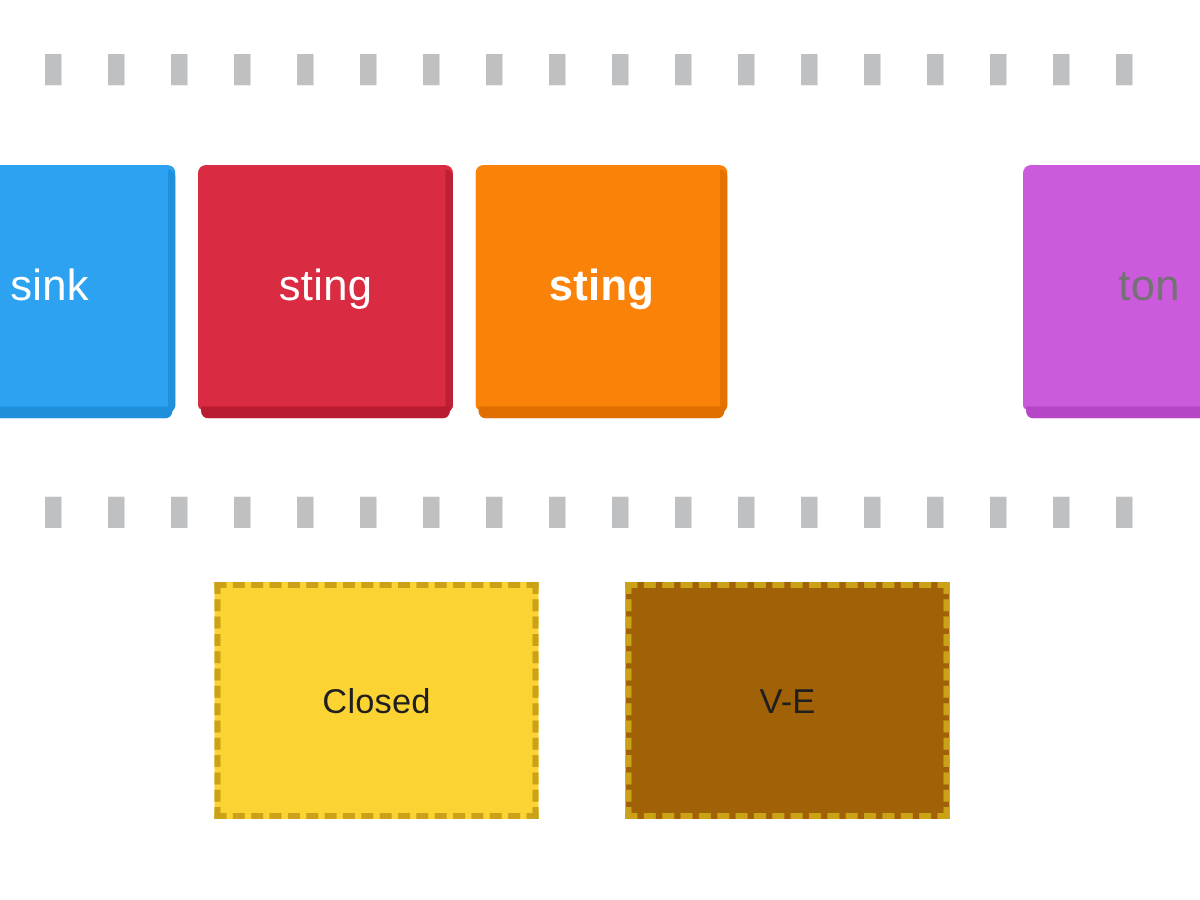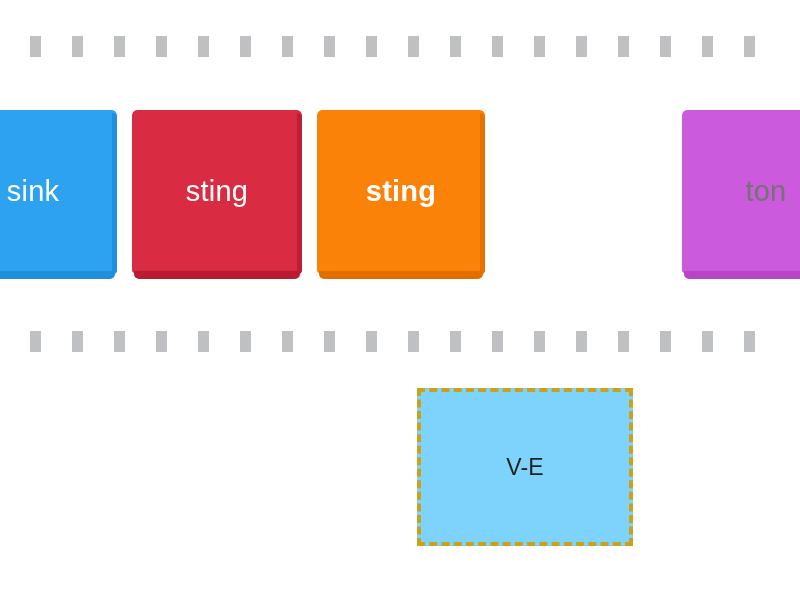--- a/index.html
+++ b/index.html
@@ -216,20 +216,23 @@
     <div class="dash" style="background: rgb(191, 192, 194);"></div>
     <div class="dash" style="background: rgb(191, 192, 194);"></div>
     <div class="dash" style="background: rgb(191, 192, 194);"></div>
     <div class="dash" style="background: rgb(191, 192, 194);"></div>
     <div class="dash" style="background: rgb(191, 192, 194);"></div>
     <div class="dash" style="background: rgb(191, 192, 194);"></div>
   </div>
 
   <div id="drop-zone">
 
-
-    <div class="drop-box" id="drop-1" style="background: #7dd3fc; border: 4px dashed rgb(202, 161, 23);">
+    <div class="drop-box" id="drop-0" style="background: rgb(251, 211, 51); border: 4px dashed rgb(202, 161, 23);">
+      <span class="drop-label" style="color: rgb(31, 31, 31);">Closed</span>
+    </div>
+
+    <div class="drop-box" id="drop-1" style="background: #a16207; border: 4px dashed rgb(202, 161, 23);">
       <span class="drop-label" style="color: rgb(31, 31, 31);">V-E</span>
     </div>
 
   </div>
 
 </div>
 
 </body></html>

